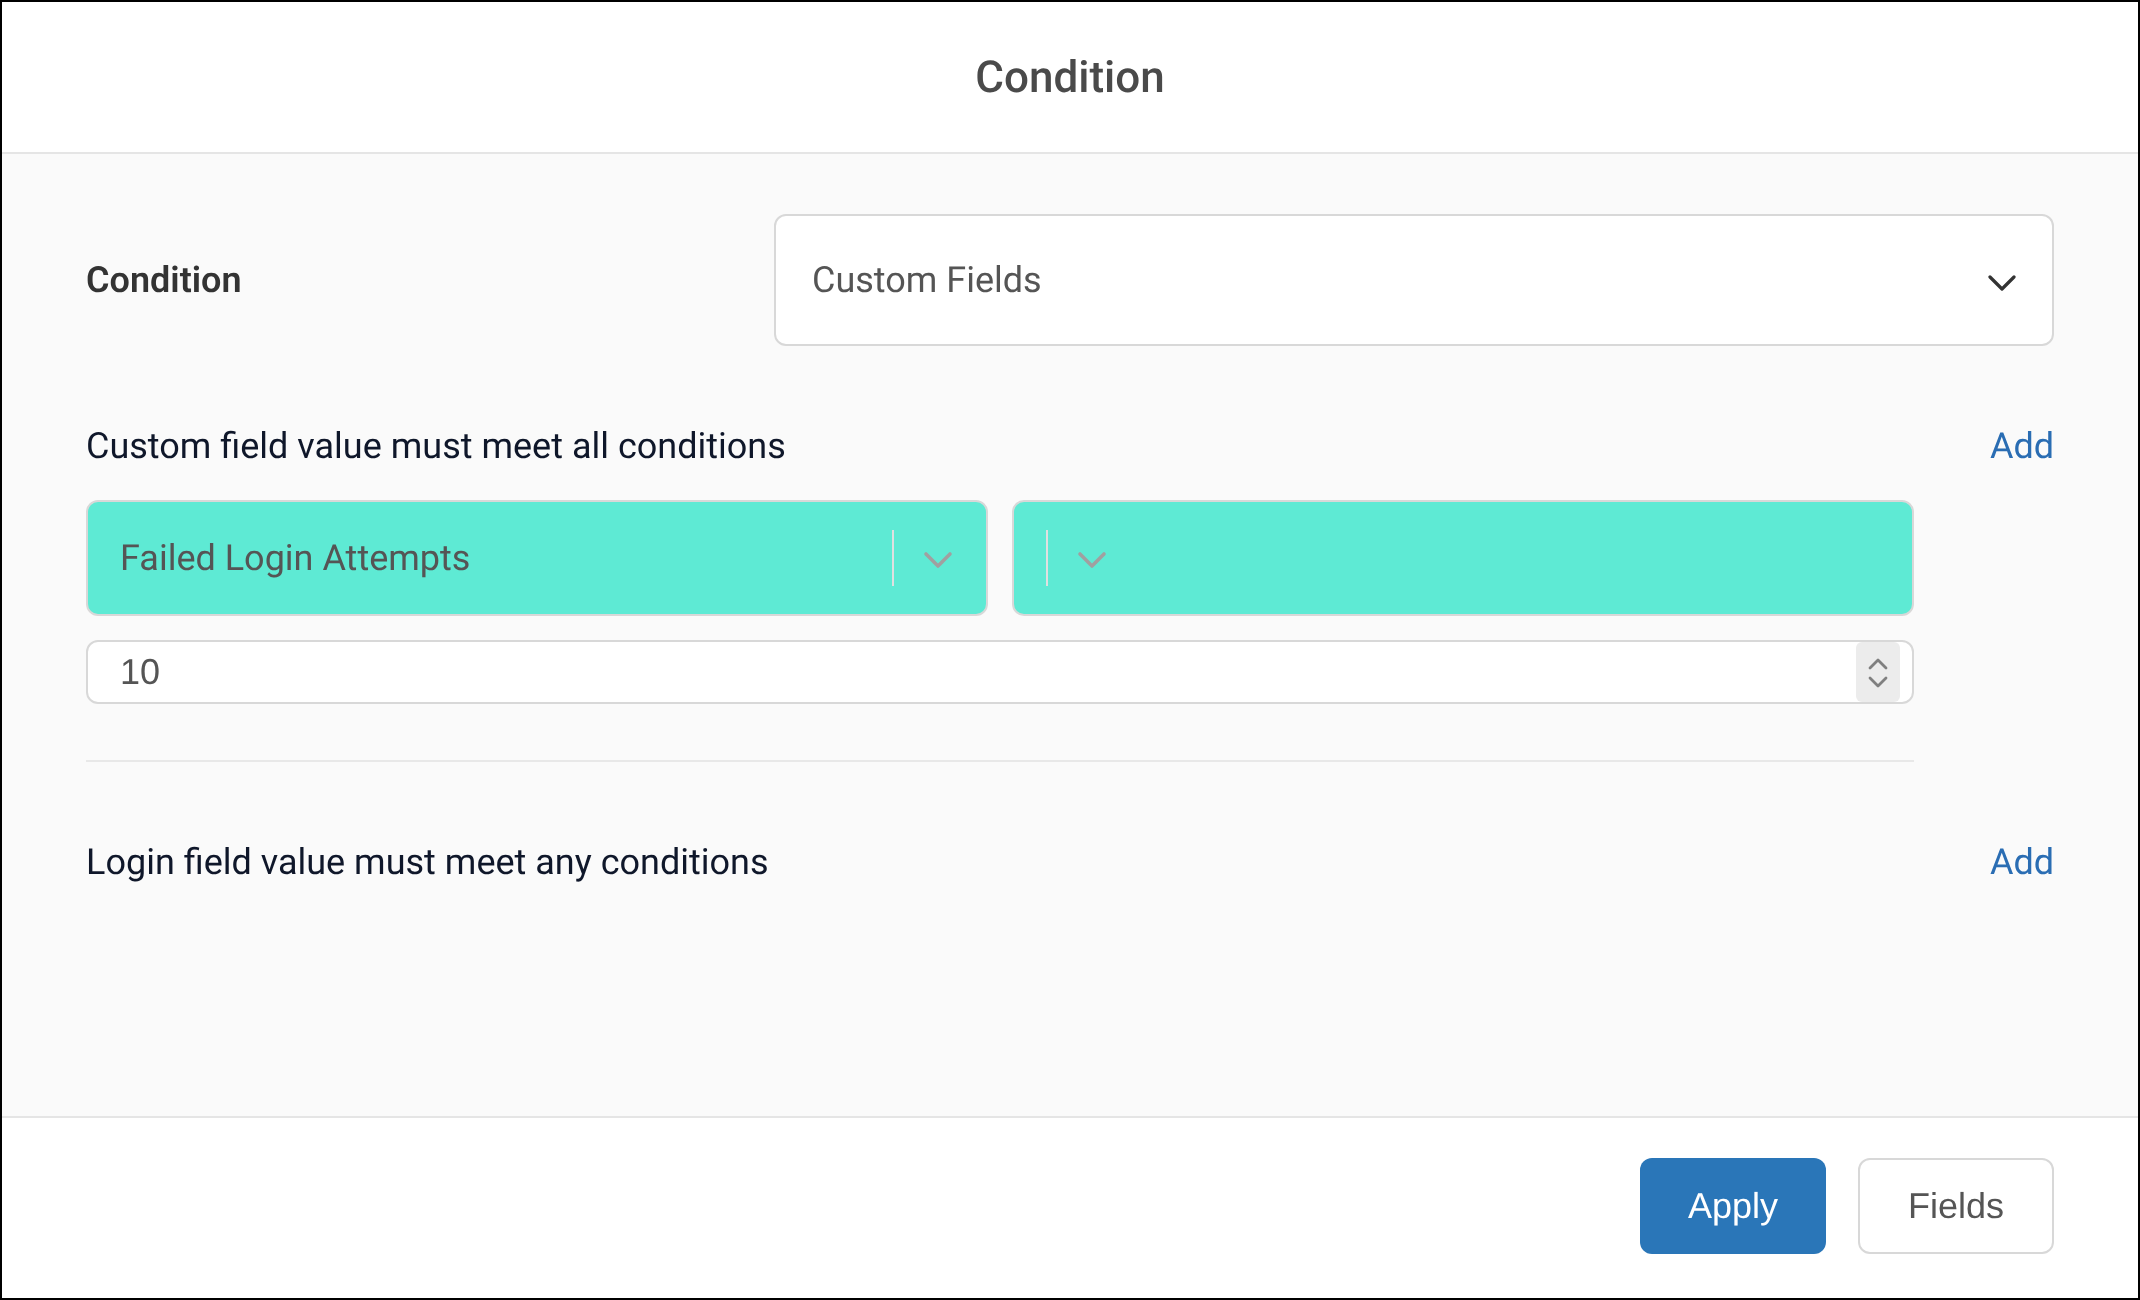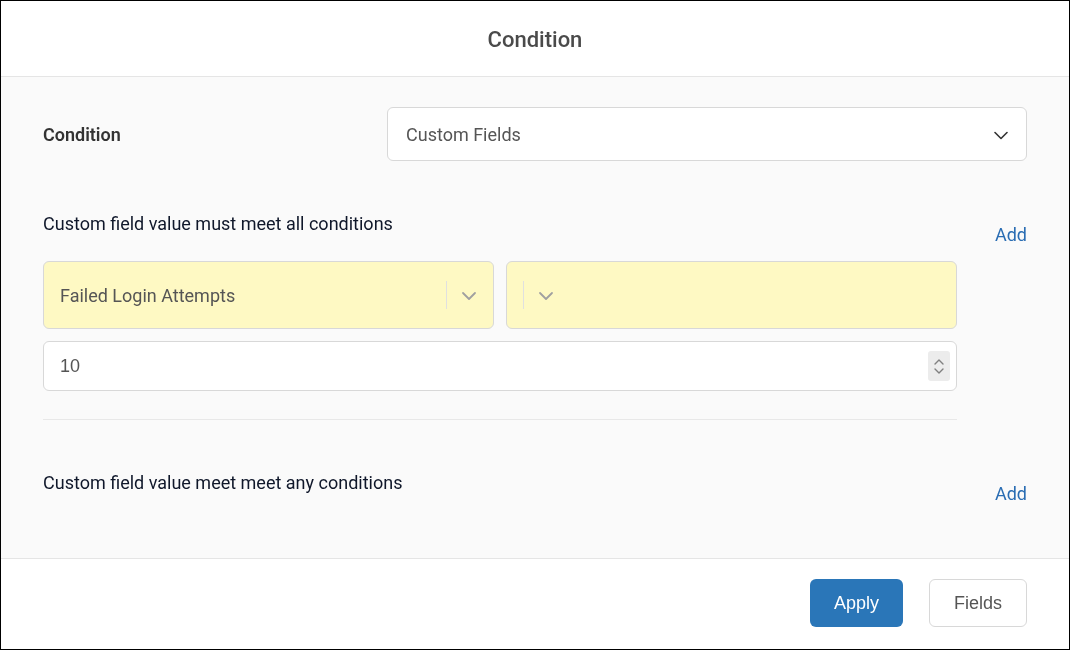--- a/index.html
+++ b/index.html
@@ -40,21 +40,21 @@
     }
     .form-label {
       width: 344px;
       font-size: 18px;
       font-weight: 600;
       color: #333;
     }
     .main-select {
       position: relative;
       flex: 1;
-      height: 54px;
+      height: 66px;
       background: #fff;
       border: 1px solid #d8d8d8;
       border-radius: 6px;
       display: flex;
       align-items: center;
       padding: 0 18px;
       cursor: pointer;
     }
     .main-select-text {
       font-size: 18px;
@@ -71,32 +71,31 @@
       margin-bottom: 16px;
     }
     .section-label {
       font-size: 18px;
       color: #0f172a;
     }
     .add-link {
       font-size: 18px;
       color: #2a6db3;
       cursor: pointer;
-      margin-top: 23px;
     }
     .condition-row {
       display: flex;
       gap: 12px;
       margin-bottom: 12px;
     }
     .pill-select {
       position: relative;
-      height: 68px;
-      flex: 1;
-      background: #fef9c3;
+      height: 58px;
+      flex: 1;
+      background: #5eead4;
       border: 1px solid #d8d8d8;
       border-radius: 6px;
       display: flex;
       align-items: center;
       padding: 0 16px;
       cursor: pointer;
     }
     .pill-select-text {
       font-size: 18px;
       color: #555;
@@ -106,21 +105,21 @@
       width: 1px;
       height: 28px;
       background: #e0e0e0;
       margin-right: 14px;
     }
     .pill-chevron {
       color: #a0a0a0;
     }
     .value-input-wrapper {
       position: relative;
-      height: 50px;
+      height: 32px;
       background: #fff;
       border: 1px solid #d8d8d8;
       border-radius: 6px;
       display: flex;
       align-items: center;
       padding: 0 6px 0 16px;
       width: calc(100% - 70px);
       margin-bottom: 28px;
     }
     .value-input {
@@ -147,21 +146,21 @@
     }
     .divider-line {
       height: 1px;
       background: #e8e8e8;
       margin-bottom: 40px;
       width: calc(100% - 70px);
     }
     .footer {
       display: flex;
       justify-content: flex-end;
-      gap: 26px;
+      gap: 16px;
       padding: 20px 42px 22px 0;
       align-items: center;
     }
     .btn {
       height: 48px;
       padding: 0 24px;
       border-radius: 6px;
       font-size: 18px;
       cursor: pointer;
       display: flex;
@@ -233,21 +232,21 @@
       </svg>
       <svg width="10" height="6" viewBox="0 0 10 6" style="margin-top:3px">
         <path d="M1 1L5 5L9 1" stroke="#808080" stroke-width="1.4" fill="none" stroke-linecap="round" stroke-linejoin="round"></path>
       </svg>
     </div>
   </div>
 
   <div class="divider-line"></div>
 
   <div class="section-header">
-    <div class="section-label">Custom field value meet meet any conditions</div>
+    <div class="section-label">Login field value must meet any conditions</div>
     <div class="add-link">Add</div>
   </div>
 
 </div>
 
 <div class="footer">
   <button class="btn btn-primary">Apply</button>
   <button class="btn btn-secondary">Fields</button>
 </div>
 

